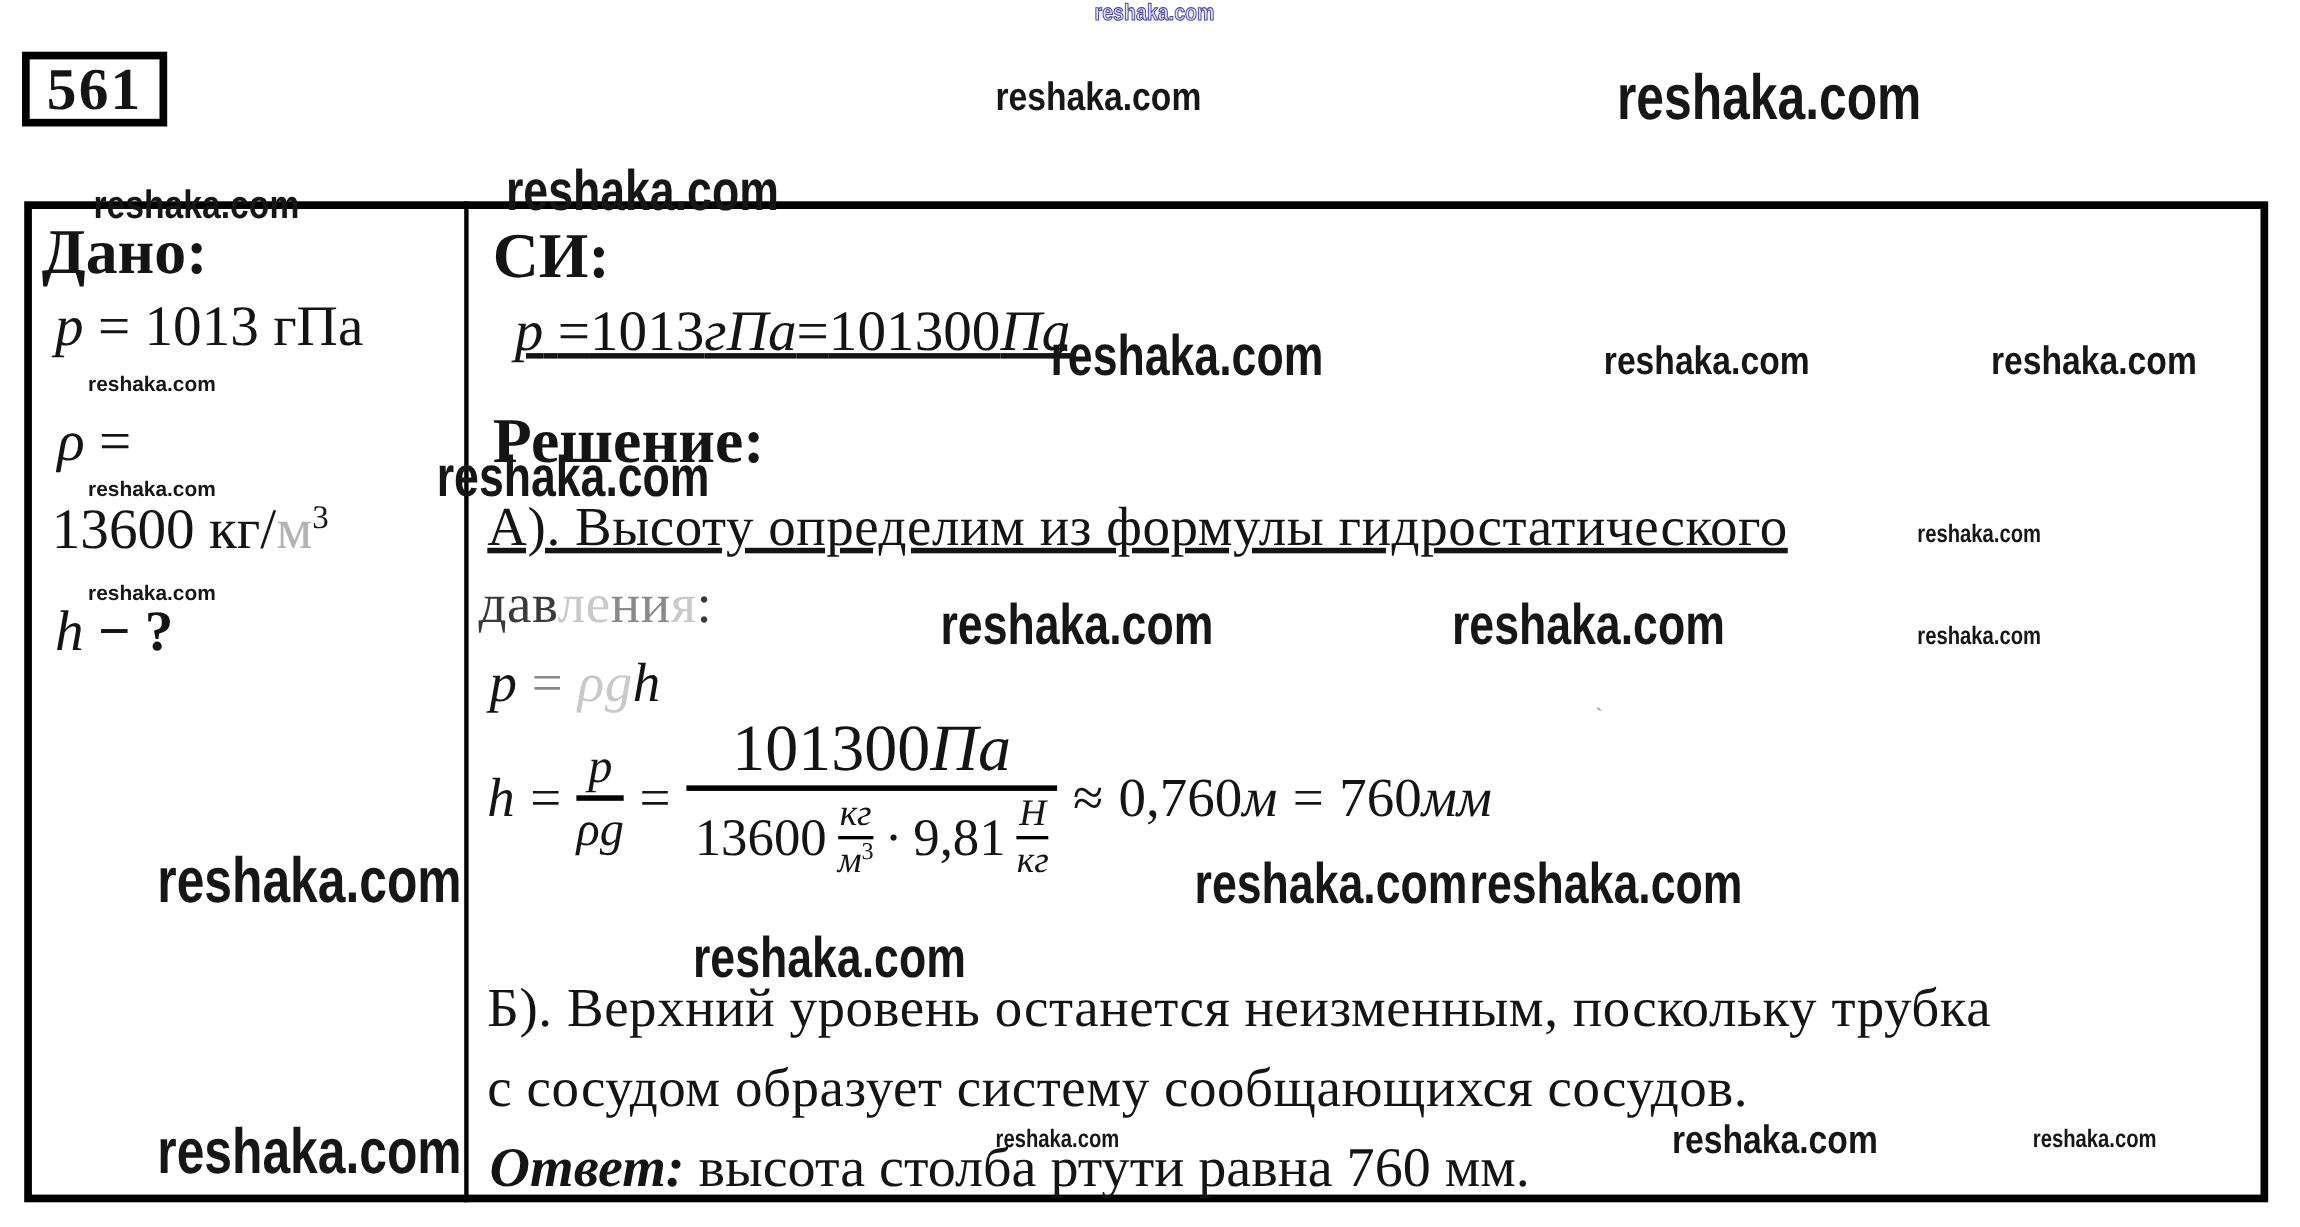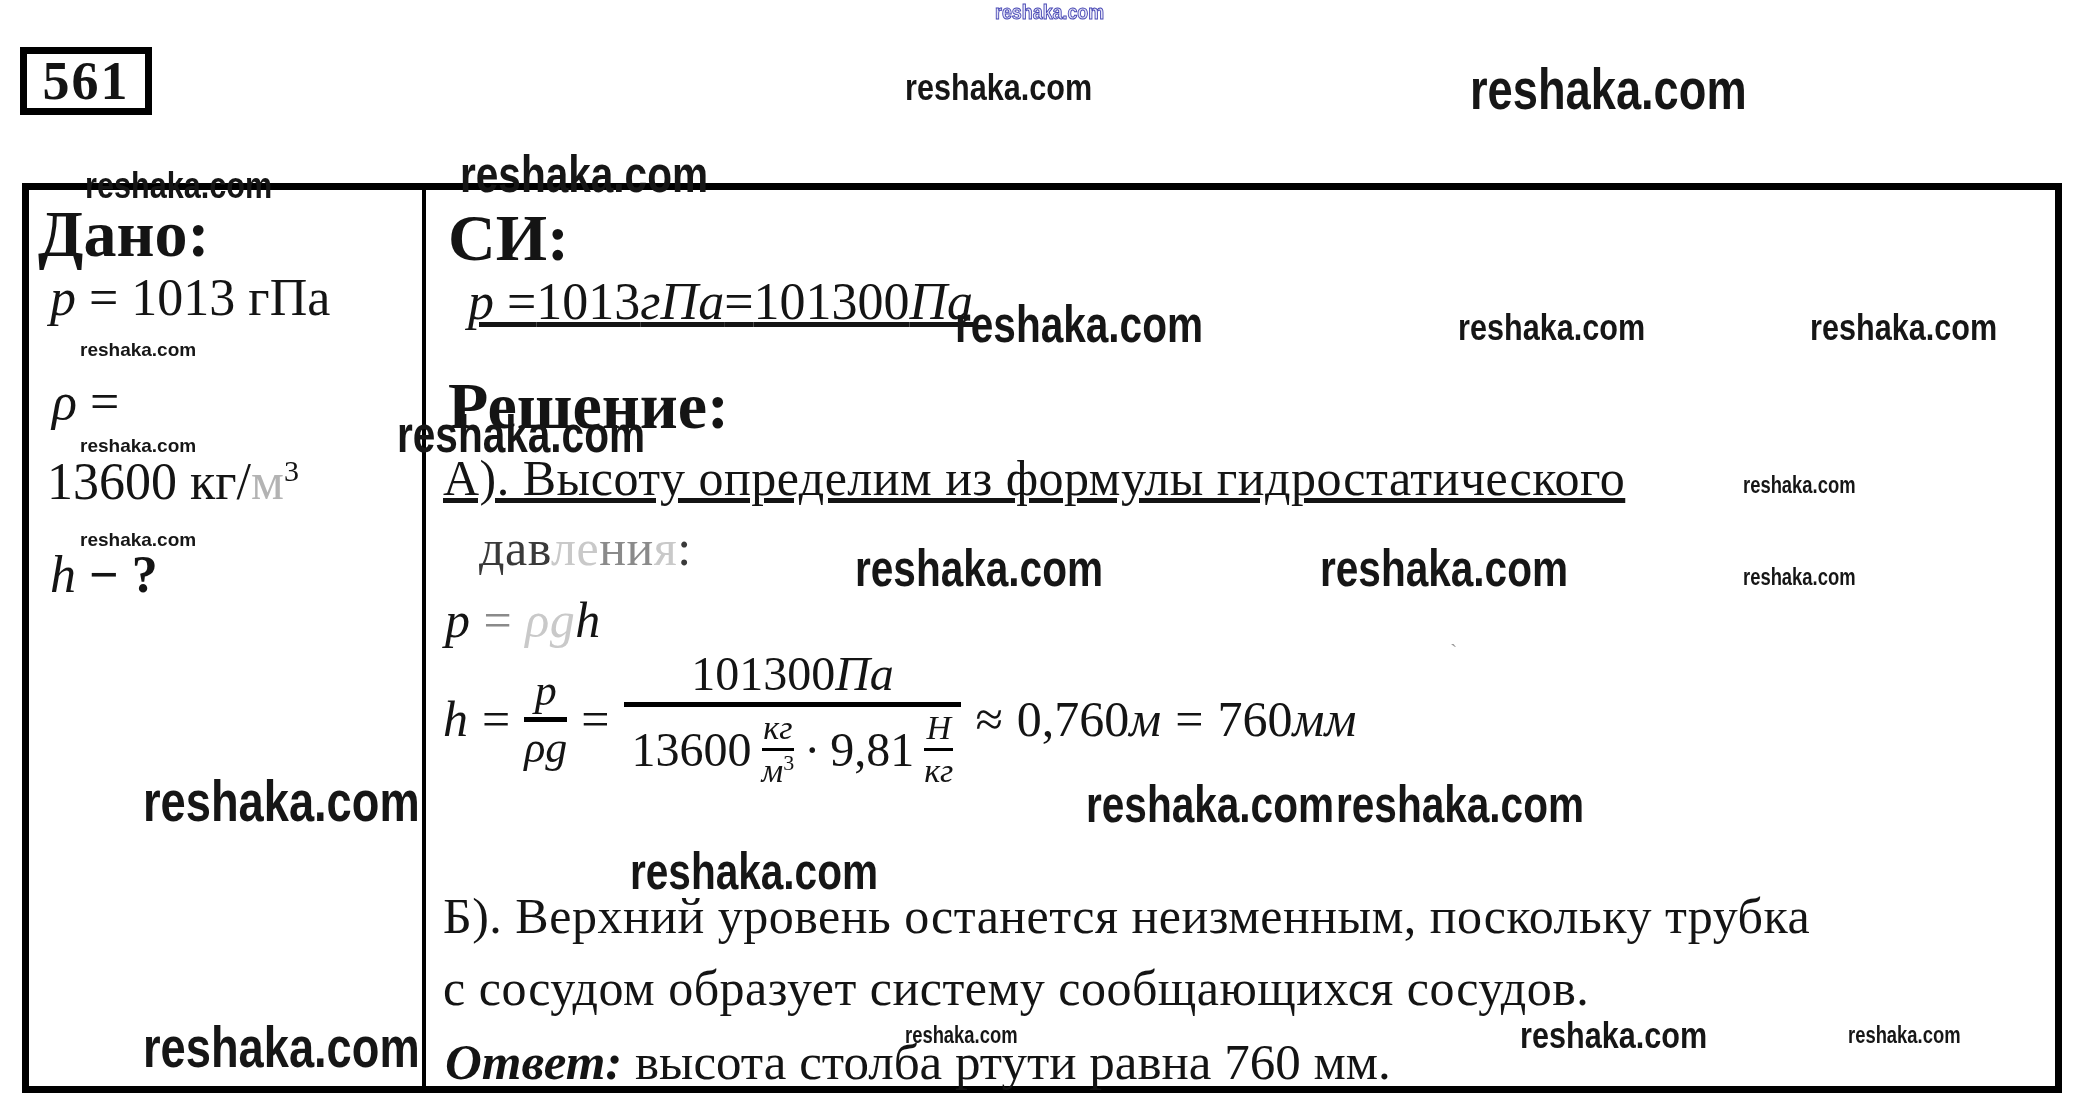--- a/index.html
+++ b/index.html
@@ -29,37 +29,37 @@
   }
   .wm-xl { font-size:58px; font-weight:700; transform:scaleX(0.78); }
   .wm-lg { font-size:52px; font-weight:700; transform:scaleX(0.78); }
   .wm-md { font-size:36px; font-weight:600; transform:scaleX(0.85); }
   .wm-sm { font-size:23px; font-weight:600; transform:scaleX(0.80); }
   .wm-xs { font-size:19px; font-weight:600; }
   .wm-blue { font-size:21px; font-weight:700; transform:scaleX(0.85);
              -webkit-text-stroke:1px #4646b4; color:#e4e4f6; }
   
   .t { position:absolute; white-space:nowrap; line-height:1.15; }
-  .head { font-weight:700; font-size:66px; }
+  .head { font-weight:700; font-size:58px; }
   .body52 { font-size:52px; }
   .body50 { font-size:50px; letter-spacing:0.5px; }
   .it { font-style:italic; }
   .b { font-weight:700; }
   sup.s3 { font-size:30px; vertical-align:super; line-height:0; }
   .fadeL { color:#c9c9c9; }
   .fadeM { color:#8a8a8a; }
   .fadeD { color:#3a3a3a; }
   .grayink { color:#b3b3b3; }
   
   .frow { position:absolute; display:flex; align-items:center; gap:14px; }
   .vfrac { display:inline-flex; flex-direction:column; align-items:center; line-height:1; }
   .vfrac .bar { align-self:stretch; height:5px; background:#000; margin:4px 0; }
   .vfrac .sbar { align-self:stretch; height:3px; background:#000; margin:3px 0; }
   .f-main { font-size:50px; }
-  .f-num { font-size:48px; padding:0 10px; }
+  .f-num { font-size:60px; padding:0 10px; }
   .f-den { display:flex; align-items:center; gap:10px; padding:0 8px; font-size:48px; }
   .f-sub { font-size:34px; }
   .f-sub sup { font-size:22px; vertical-align:super; line-height:0; }
   .artifact { position:absolute; color:#999; font-size:22px; }
 </style>
 </head>
 <body>
 
 <div id="page">
 
@@ -115,21 +115,21 @@
   <span class="wm wm-lg" style="left:955px;  top:298px;">reshaka.com</span>
   <span class="wm wm-md" style="left:1458px; top:310px;">reshaka.com</span>
   <span class="wm wm-md" style="left:1810px; top:310px;">reshaka.com</span>
 
   <div class="t head" style="left:448px; top:368px;">Решение:</div>
   <span class="wm wm-lg" style="left:397px; top:408px;">reshaka.com</span>
 
   <div class="t body50" style="left:443px; top:450px;text-decoration:underline;">А). Высоту определим из формулы гидростатического</div>
   <span class="wm wm-sm" style="left:1743px; top:474px;">reshaka.com</span>
 
-  <div class="t body50" style="left:435px; top:520px;margin-left:44px;">
+  <div class="t body50" style="left:435px; top:520px;">
     <span class="fadeD">дав</span><span class="fadeL">ле</span><span class="fadeM">ни</span><span class="fadeL">я</span><span class="fadeD">:</span>
   </div>
   <span class="wm wm-lg" style="left:855px;  top:542px;">reshaka.com</span>
   <span class="wm wm-lg" style="left:1320px; top:542px;">reshaka.com</span>
   <span class="wm wm-sm" style="left:1743px; top:566px;">reshaka.com</span>
 
   <div class="t body50" style="left:445px; top:592px;">
     <span class="it">p</span>
     <span class="fadeM">=</span>
     <span class="it fadeL">ρg</span><span class="it">h</span>

